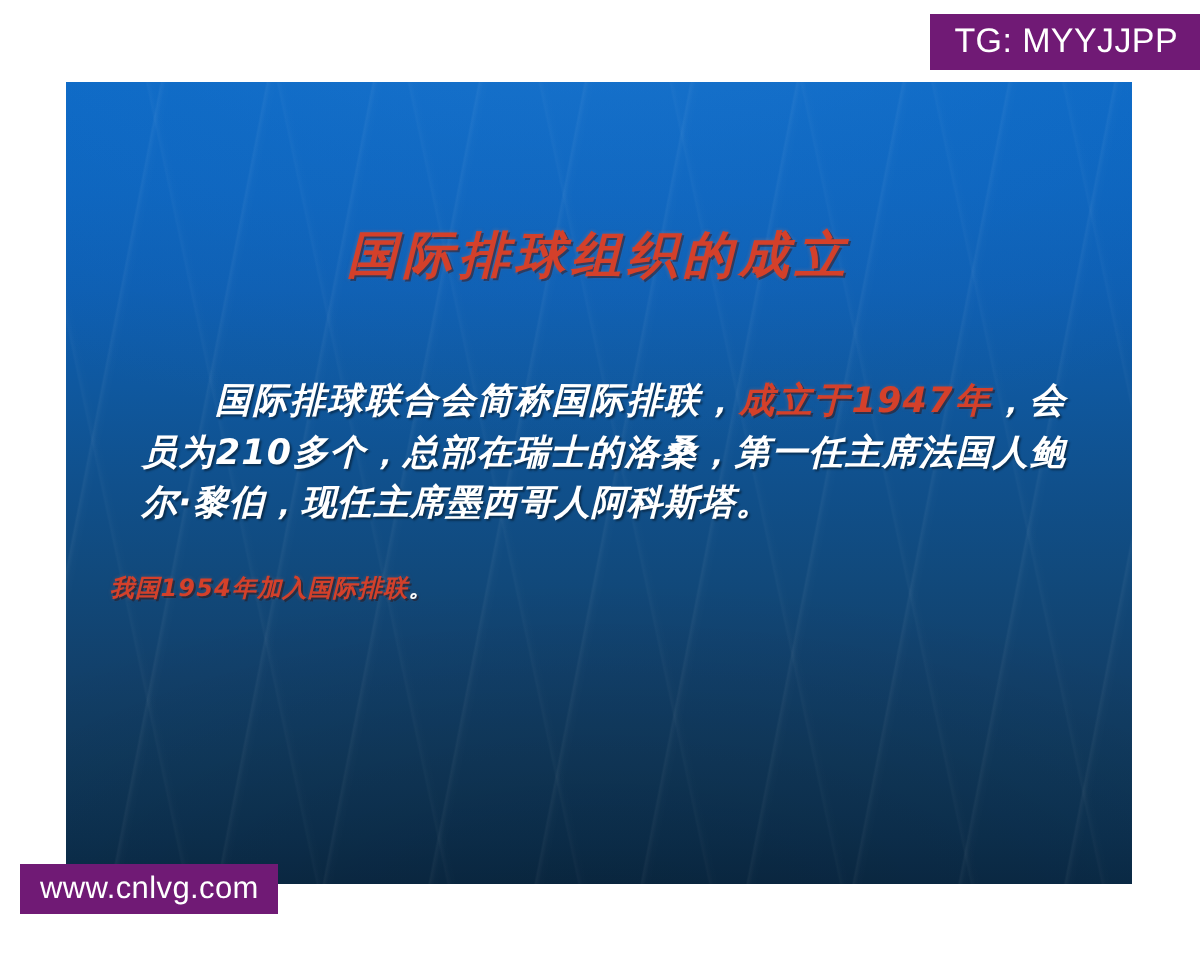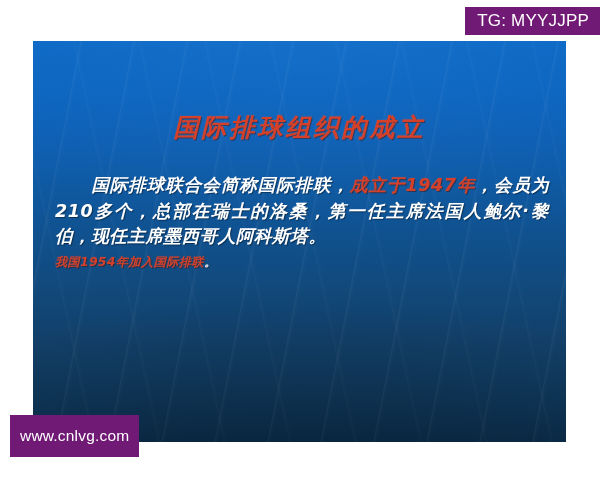--- a/index.html
+++ b/index.html
@@ -111,21 +111,21 @@
   .para {
     color: #ffffff;
     font-family: "DejaVu Sans", sans-serif;
     font-weight: bold;
     font-style: italic;
     font-size: 17.5px;
     line-height: 25.5px;
     letter-spacing: 0.6px;
     text-align: justify;
     text-shadow: 1px 1px 1px rgba(0,0,0,0.42);
-    margin: 0;
+    margin: 16px;
   }
   .para .indent { display: inline-block; width: 36px; }
   .hl {
     color: #d4402a;
     text-shadow:
       1px 1px 0 rgba(50,8,0,0.45),
       0 0 2px rgba(255,120,80,0.25);
   }
   .para-red {
     color: #d4402a;
@@ -158,21 +158,21 @@
     right: 0;
     top: 7px;
     height: 28px;
     padding: 0 11px 0 12px;
     font-size: 17px;
     letter-spacing: .2px;
   }
   #wm-site {
     left: 10px;
     bottom: 23px;
-    height: 42px;
+    height: 25px;
     padding: 0 10px;
     font-size: 15.5px;
     letter-spacing: .2px;
   }
 </style>
 </head>
 <body>
 
 <div id="page">
 

